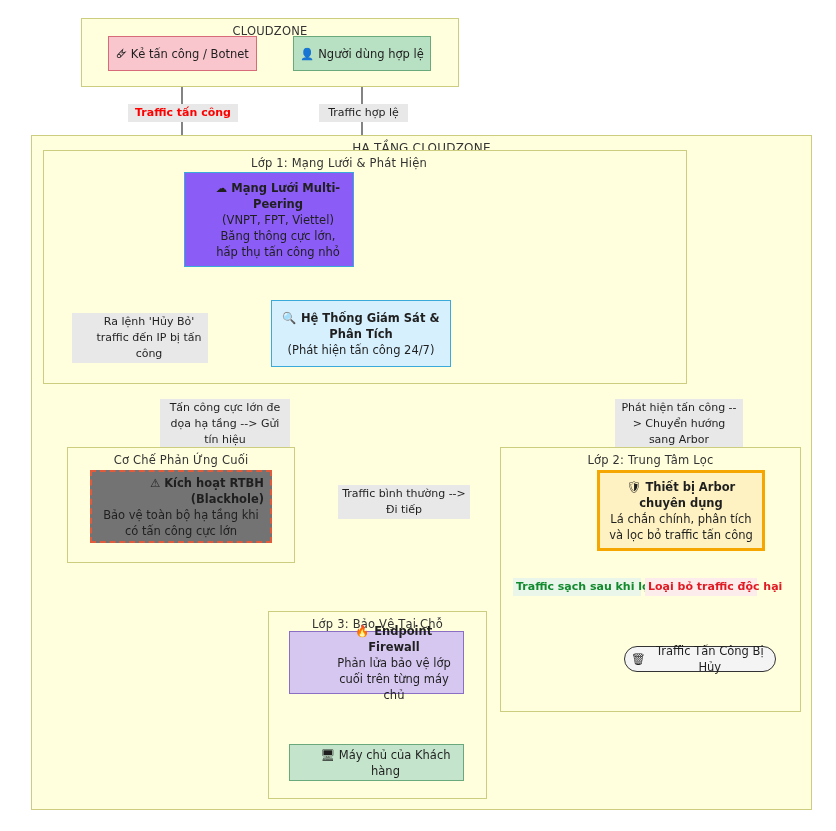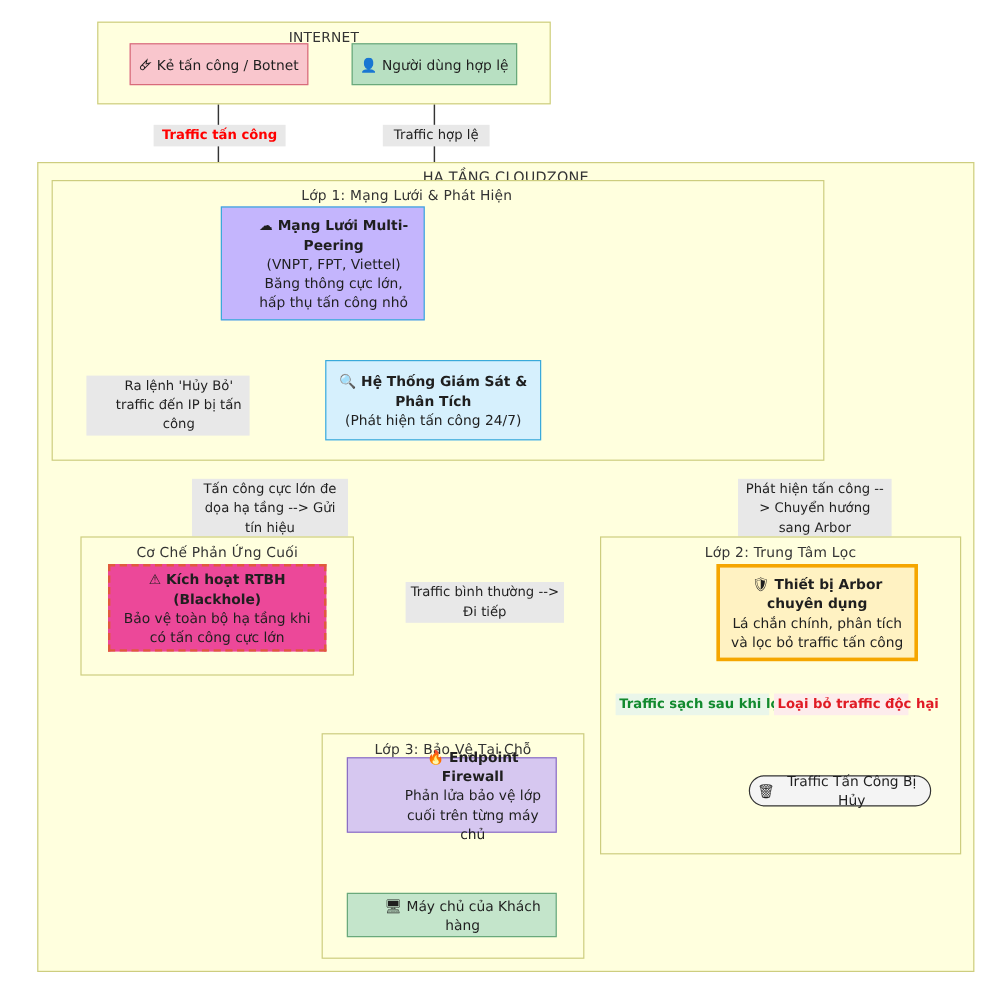--- a/index.html
+++ b/index.html
@@ -16,23 +16,23 @@
   
   .node{position:absolute;box-sizing:border-box;display:flex;flex-direction:column;
         align-items:center;justify-content:center;text-align:center;
         font-size:11.5px;line-height:16px;color:#1f1f1f;padding:4px 6px;}
   .node .ttl{font-weight:bold;}
   .node .sub{font-weight:normal;}
   .node .ico{font-weight:normal;}
 
   .n-attacker{background:#f9c6cd;border:1px solid #d86b7a;}
   .n-user{background:#b8e0c2;border:1px solid #6aa97b;}
-  .n-net{background:#c4b5fd;border:1px solid #3aaada;padding-left:24px;}
+  .n-net{background:#8b5cf6;border:1px solid #3aaada;padding-left:24px;}
   .n-mon{background:#d6f0fd;border:1px solid #3aaada;}
-  .n-rtbh{background:#ec4899;border:2px dashed #e05a3c;}
+  .n-rtbh{background:#737373;border:2px dashed #e05a3c;align-items:flex-end;}
   .n-arbor{background:#fff2c2;border:3px solid #f5a600;}
   .n-fw{background:#d6c7f0;border:1px solid #8b6fc4;padding-left:41px;}
   .n-srv{background:#c4e5cb;border:1px solid #6aa97b;}
   .n-drop{background:#f4f4f4;border:1px solid #333333;border-radius:22px;
           flex-direction:row;gap:5px;}
 
   
   .elabel{position:absolute;box-sizing:border-box;text-align:center;
           font-size:11px;line-height:16px;background:#e8e8e8;color:#1f1f1f;
           padding:1px 3px;white-space:nowrap;}
@@ -71,21 +71,21 @@
     <path d="M383,368 L383,628" fill="none" stroke="#555555" stroke-width="1.3" marker-end="url(#ah)"></path>
 
     <path d="M606,551 Q575,580 540,600 Q500,623 467,635" fill="none" stroke="#555555" stroke-width="1.2" marker-end="url(#ah)"></path>
 
     <path d="M700,551 Q705,590 701,645" fill="none" stroke="#555555" stroke-width="1.2" marker-end="url(#ah)"></path>
 
     <path d="M375,694 L375,740" fill="none" stroke="#777777" stroke-width="1.2" stroke-dasharray="3,3" marker-end="url(#ahd)"></path>
   </svg>
 
   <div class="sg" style="left:81px;top:18px;width:378px;height:69px;">
-    <div class="sg-title">INTERNET</div>
+    <div class="sg-title">CLOUDZONE</div>
   </div>
 
   <div class="node n-attacker" style="left:108px;top:36px;width:149px;height:35px;">
     <div>
       <span class="ico">🜸</span>
       <span>Kẻ tấn công / Botnet</span>
     </div>
   </div>
 
   <div class="node n-user" style="left:293px;top:36px;width:138px;height:35px;">

